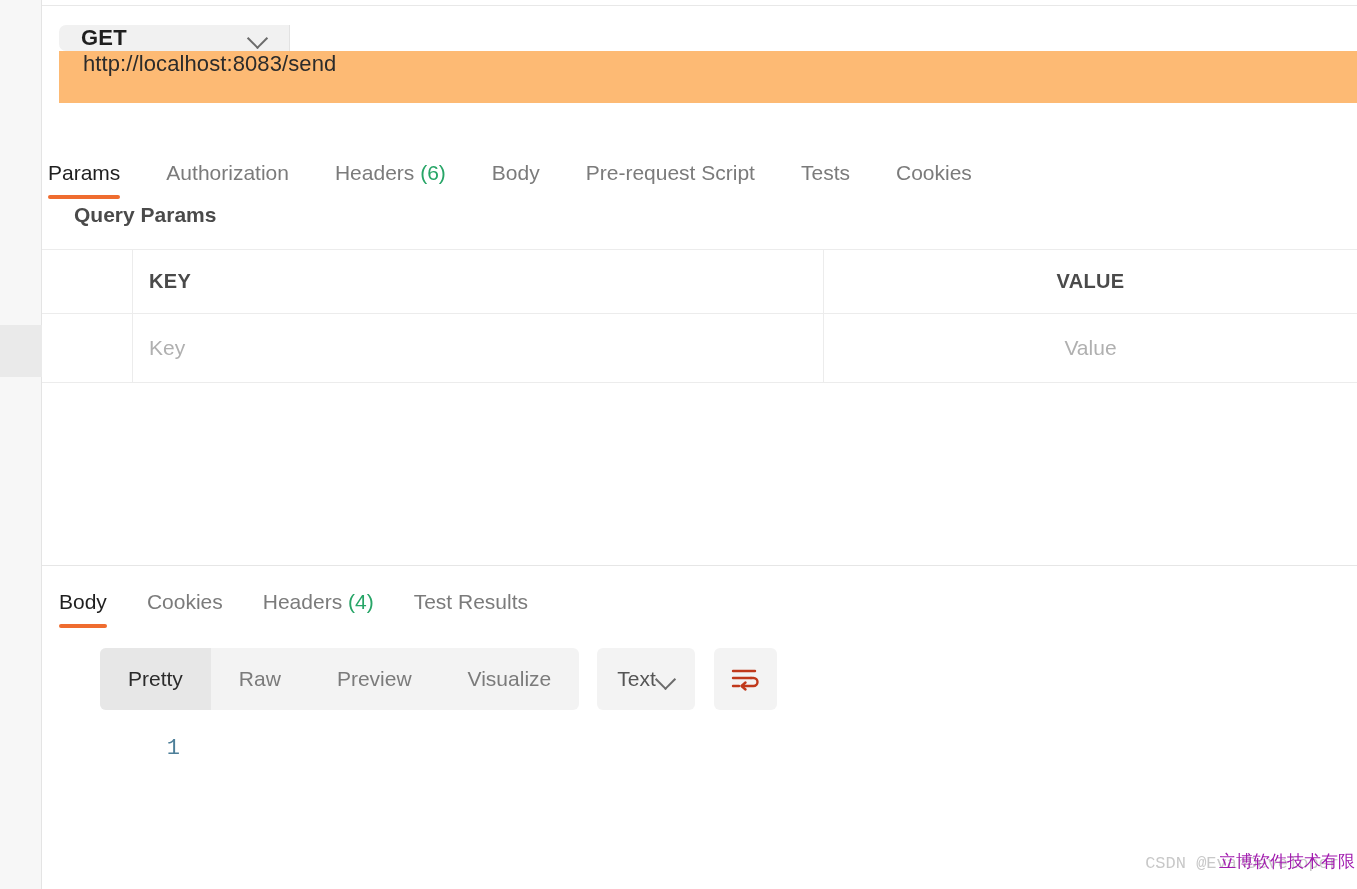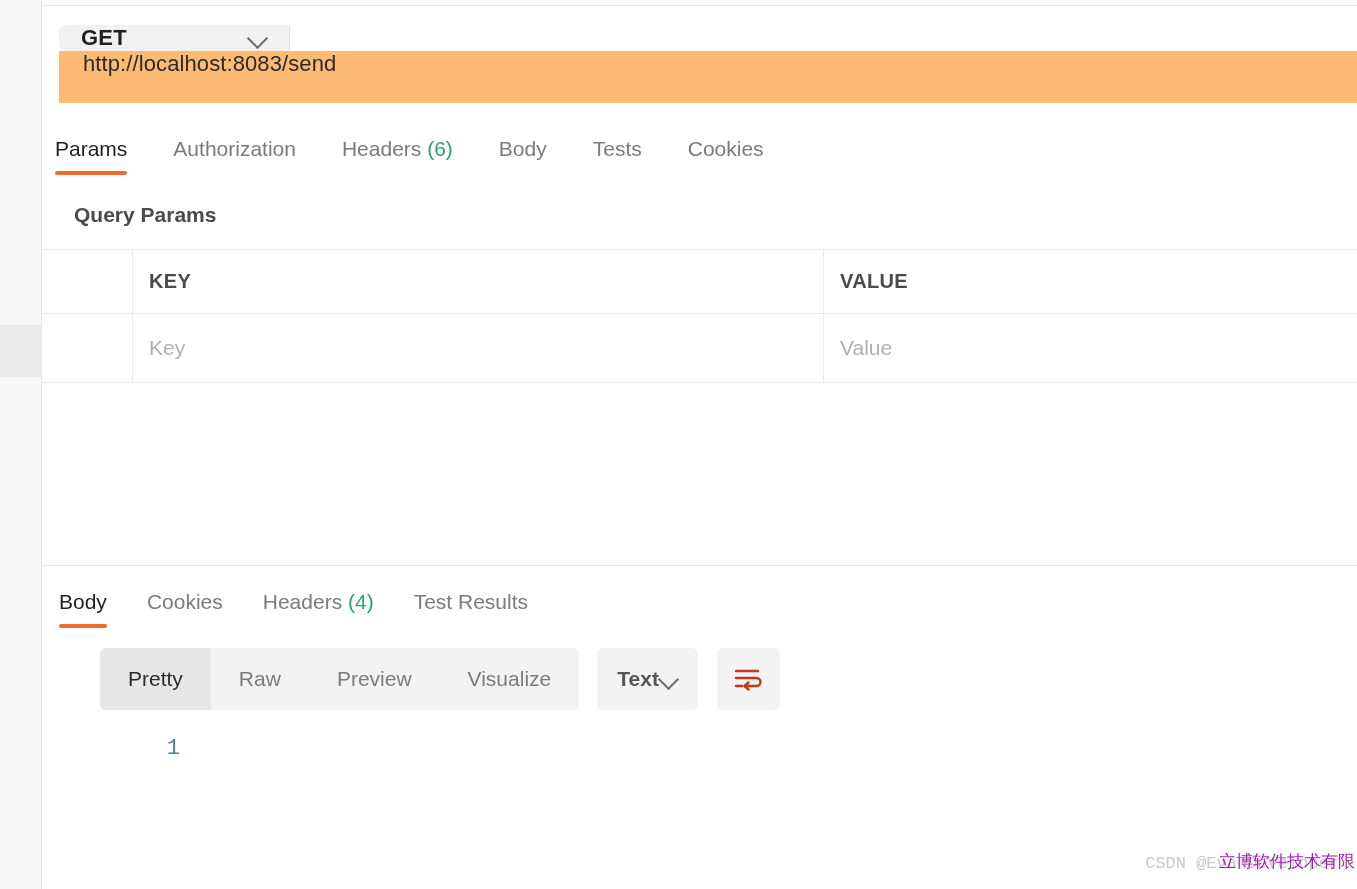--- a/index.html
+++ b/index.html
@@ -101,25 +101,25 @@
   }
   .url-text {
     font-size: 22px;
     color: #2b2b2b;
     letter-spacing: .1px;
   }
 
   
   .req-tabs {
     position: absolute;
-    left: 13px; top: 125px;
+    left: 6px; top: 125px;
     right: 0;
     height: 60px;
     display: flex;
-    align-items: flex-start;
+    align-items: flex-end;
   }
   .tab {
     position: relative;
     font-size: 21px;
     color: #7b7b7b;
     padding: 12px 0 0 0;
     margin-right: 46px;
     white-space: nowrap;
     cursor: pointer;
   }
@@ -157,21 +157,21 @@
   }
   .ptr + .ptr { border-top: none; }
   .pcell {
     padding: 0 16px;
     display: flex;
     align-items: center;
     border-right: 1px solid #ececec;
   }
   .pcell.check { width: 91px; }
   .pcell.key   { width: 691px; }
-  .pcell.value { flex: 1; border-right: none; }
+  .pcell.value { flex: 1; border-right: none; justify-content: center; }
   .head-row .pcell { height: 63px; }
   .body-row .pcell { height: 68px; }
   .head-text {
     font-size: 20px;
     font-weight: 700;
     color: #4a4a4a;
     letter-spacing: .3px;
   }
   .ph-text {
     font-size: 21px;
@@ -233,21 +233,21 @@
     background: #f3f3f3;
     border-radius: 6px;
     display: flex;
     align-items: center;
     padding: 0 20px;
     cursor: pointer;
   }
   .dropdown .dd-label {
     font-size: 21px;
     color: #555;
-    font-weight: 700;
+    font-weight: 400;
     margin-right: 1px;
   }
   .dropdown .chev::before {
     border-right-color: #6b6b6b;
     border-bottom-color: #6b6b6b;
   }
   .wrap-btn {
     margin-left: 19px;
     width: 63px;
     height: 62px;
@@ -331,20 +331,23 @@
     </div>
     <div class="tab">
       <span>Authorization</span>
     </div>
     <div class="tab">
       <span>Headers</span>
       <span class="count">(6)</span>
     </div>
     <div class="tab">
       <span>Body</span>
+    </div>
+    <div class="tab">
+      <span>Pre-request Script</span>
     </div>
     <div class="tab">
       <span>Tests</span>
     </div>
     <div class="tab">
       <span>Cookies</span>
     </div>
   </div>
 
   <div class="qp-title">Query Params</div>

